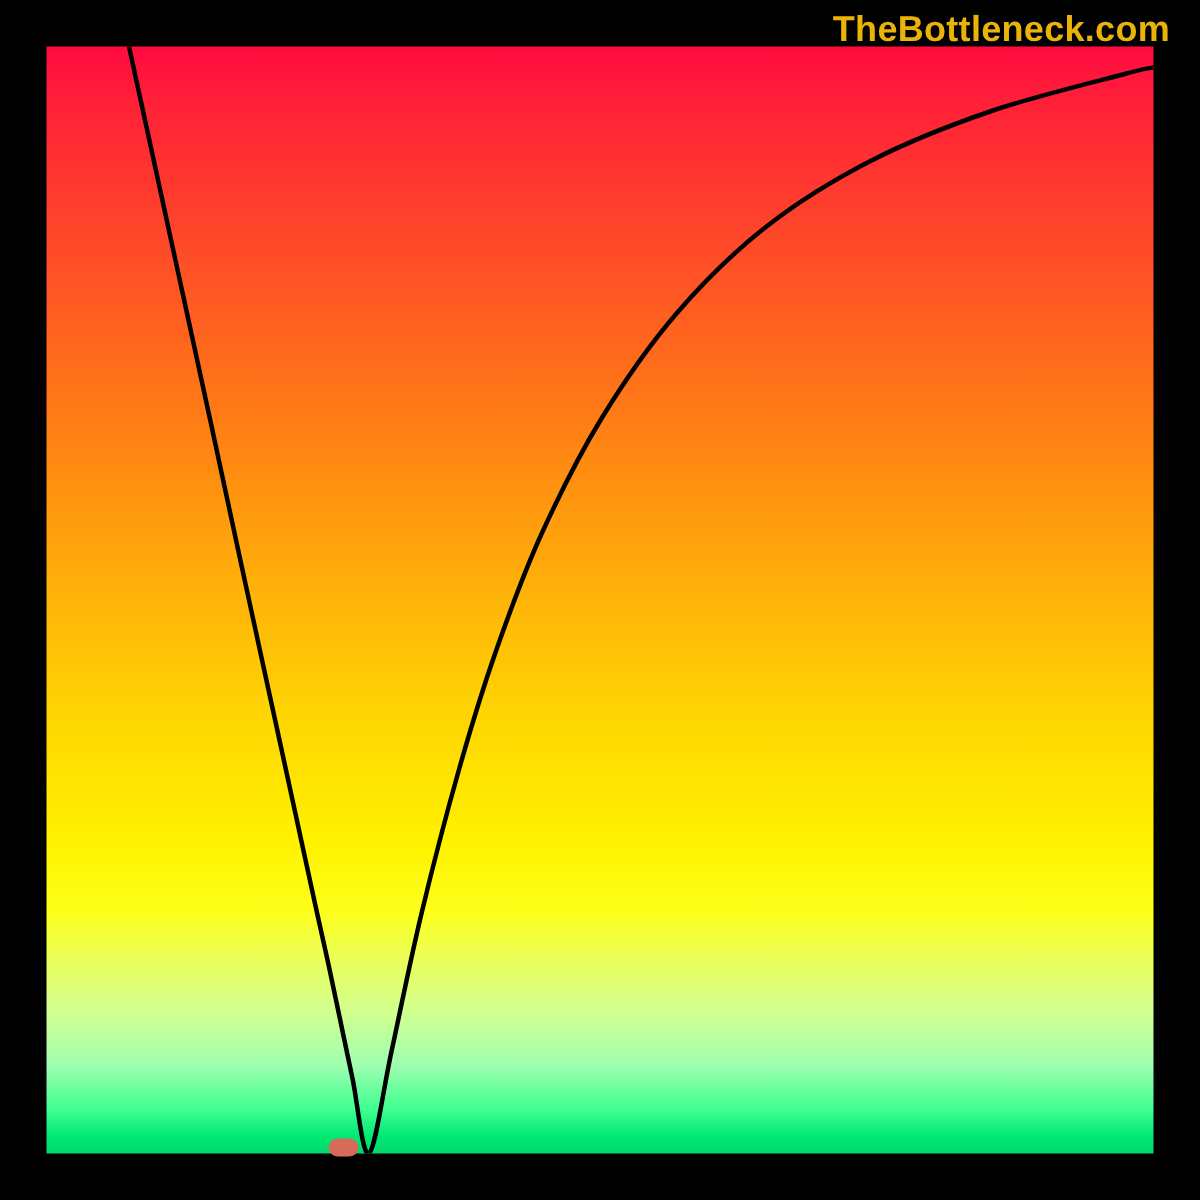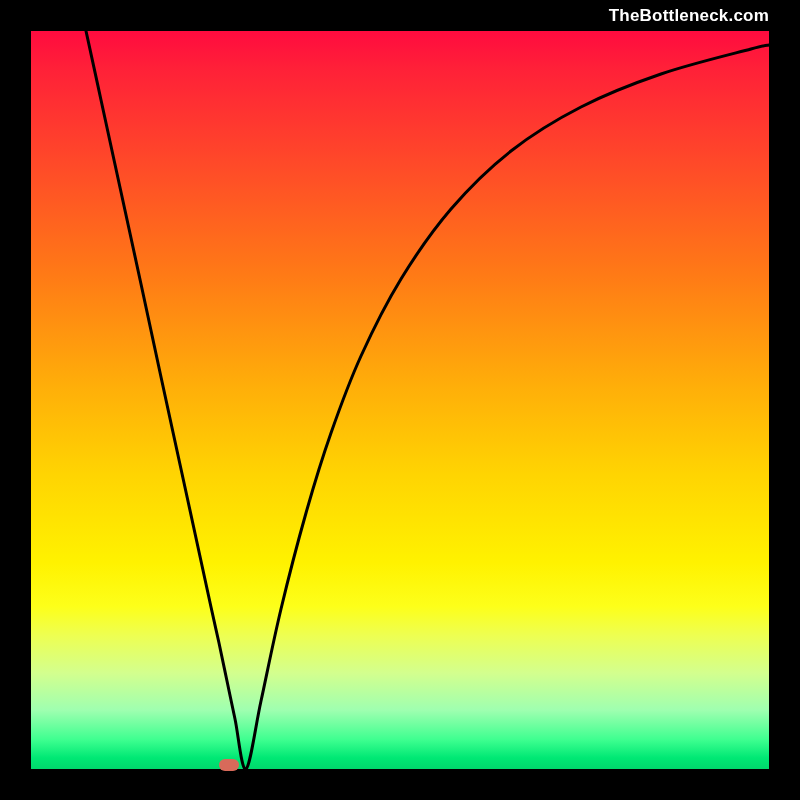--- a/index.html
+++ b/index.html
@@ -29,24 +29,24 @@
       #d3ff8e 87%,
       #9fffb0 92%,
       #3fff90 96%,
       #00e874 98.5%,
       #00d86c 100%
     );
   }
   .attribution {
     position: absolute;
     top: 6px;
-    right: 31px;
-    color: #ffffff;
+    right: 20px;
+    color: #eab308;
     font-family: Arial, Helvetica, sans-serif;
-    font-size: 17px;
+    font-size: 24px;
     font-weight: 600;
     letter-spacing: 0.2px;
   }
   svg.curve {
     position: absolute;
     left: 31px;
     top: 31px;
     width: 738px;
     height: 738px;
     pointer-events: none;

